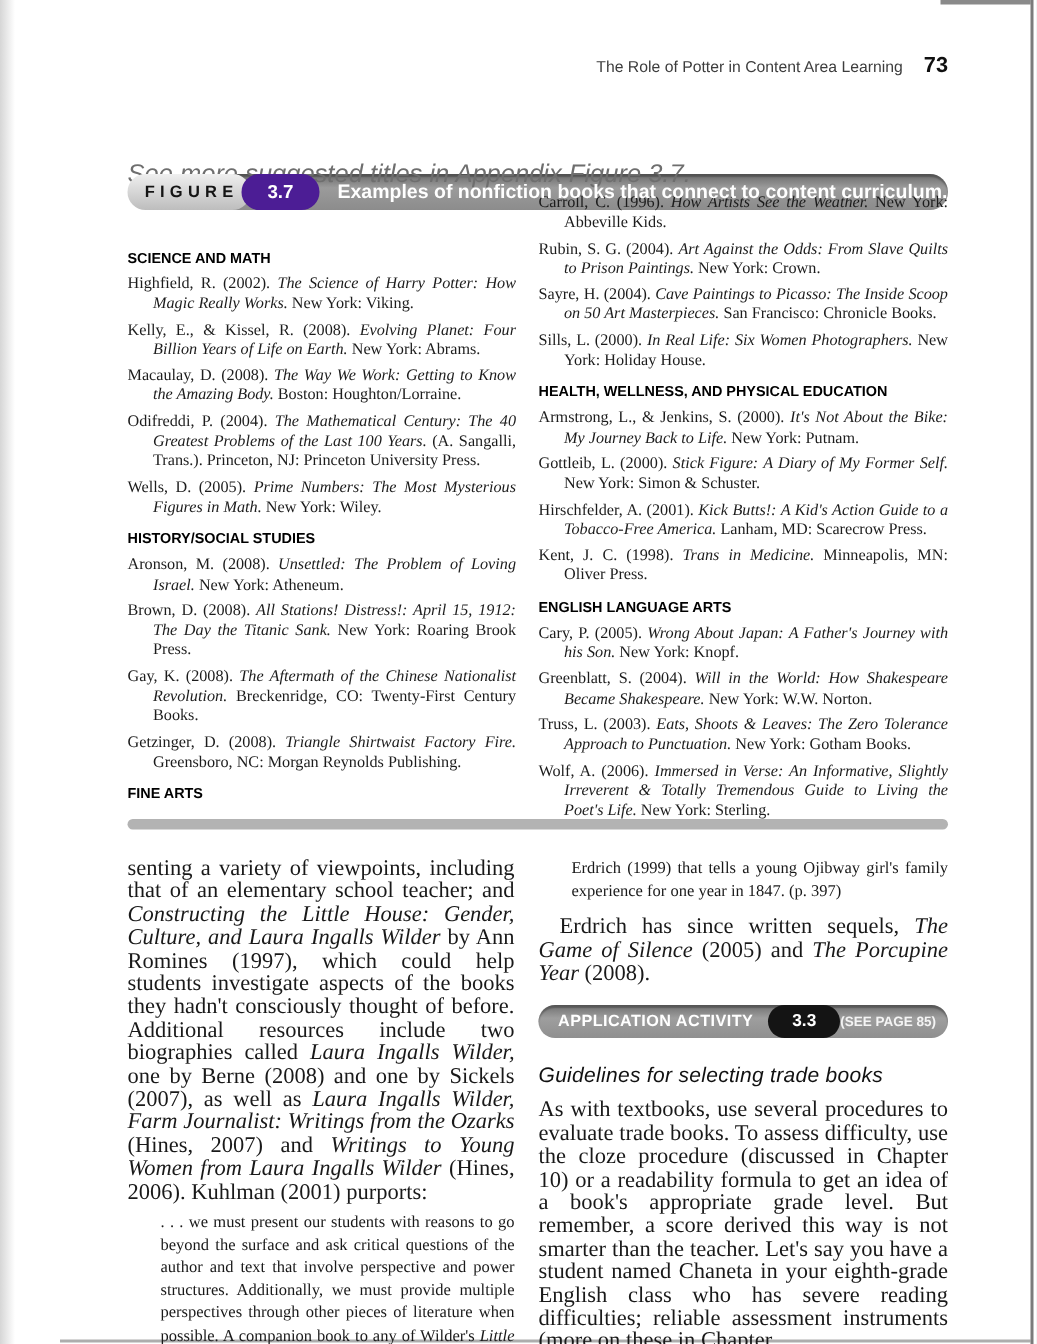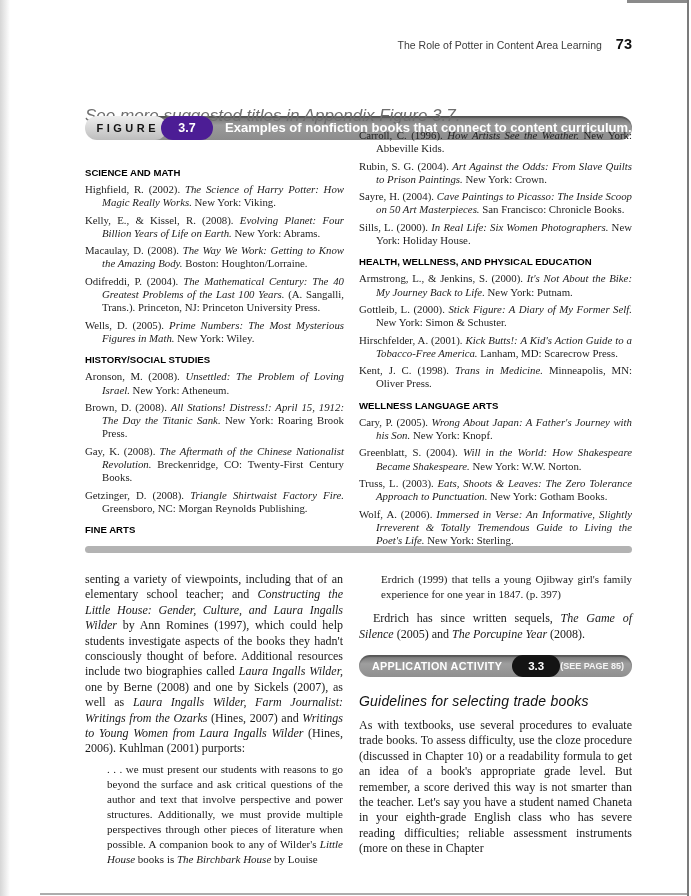--- a/index.html
+++ b/index.html
@@ -54,21 +54,21 @@
     padding-left:17px;text-indent:-17px;margin:0 0 4px;color:#1c1c1c;}
 
   
   .divider-bar{position:absolute;left:85px;top:546px;width:547px;height:7px;border-radius:4px;
     background:#b3b3b3;}
 
   
   .body-cols{position:absolute;left:85px;top:572px;width:547px;display:flex;gap:16px;}
   .body-col-left{width:258px;}
   .body-col-right{width:273px;}
-  .blk-para{font-size:12px;line-height:15.4px;text-align:justify;margin:0;color:#191919;}
+  .blk-para{font-size:15px;line-height:15.4px;text-align:justify;margin:0;color:#191919;}
   .blk-para.indent{text-indent:14px;}
   .blk-quote{font-size:11px;line-height:15.1px;text-align:justify;margin:5px 0 0 22px;color:#191919;}
   .body-col-right .blk-quote{margin-top:0;}
   .body-col-right .blk-para{margin-top:9px;}
 
   
   .activity-bar{position:relative;margin-top:13px;height:22px;border-radius:11px;
     background:linear-gradient(#707070 0%,#9e9e9e 40%,#8f8f8f 100%);
     box-shadow:inset 0 2px 1px rgba(0,0,0,.25);
     display:flex;align-items:center;font-family:"Liberation Sans", sans-serif;}
@@ -121,21 +121,21 @@
     <div class="fig-col-right">
         <div class="blk-citation">Carroll, C. (1996). <i>How Artists See the Weather.</i> New York: Abbeville Kids.</div>
         <div class="blk-citation">Rubin, S. G. (2004). <i>Art Against the Odds: From Slave Quilts to Prison Paintings.</i> New York: Crown.</div>
         <div class="blk-citation">Sayre, H. (2004). <i>Cave Paintings to Picasso: The Inside Scoop on 50 Art Masterpieces.</i> San Francisco: Chronicle Books.</div>
         <div class="blk-citation">Sills, L. (2000). <i>In Real Life: Six Women Photographers.</i> New York: Holiday House.</div>
         <div class="blk-heading">HEALTH, WELLNESS, AND PHYSICAL EDUCATION</div>
         <div class="blk-citation">Armstrong, L., &amp; Jenkins, S. (2000). <i>It's Not About the Bike: My Journey Back to Life.</i> New York: Putnam.</div>
         <div class="blk-citation">Gottleib, L. (2000). <i>Stick Figure: A Diary of My Former Self.</i> New York: Simon &amp; Schuster.</div>
         <div class="blk-citation">Hirschfelder, A. (2001). <i>Kick Butts!: A Kid's Action Guide to a Tobacco-Free America.</i> Lanham, MD: Scarecrow Press.</div>
         <div class="blk-citation">Kent, J. C. (1998). <i>Trans in Medicine.</i> Minneapolis, MN: Oliver Press.</div>
-        <div class="blk-heading">WELLNESS LANGUAGE ARTS</div>
+        <div class="blk-heading">ENGLISH LANGUAGE ARTS</div>
         <div class="blk-citation">Cary, P. (2005). <i>Wrong About Japan: A Father's Journey with his Son.</i> New York: Knopf.</div>
         <div class="blk-citation">Greenblatt, S. (2004). <i>Will in the World: How Shakespeare Became Shakespeare.</i> New York: W.W. Norton.</div>
         <div class="blk-citation">Truss, L. (2003). <i>Eats, Shoots &amp; Leaves: The Zero Tolerance Approach to Punctuation.</i> New York: Gotham Books.</div>
         <div class="blk-citation">Wolf, A. (2006). <i>Immersed in Verse: An Informative, Slightly Irreverent &amp; Totally Tremendous Guide to Living the Poet's Life.</i> New York: Sterling.</div>
       </div>
   </div>
 
   <div class="divider-bar"></div>
 
   <div class="body-cols">

